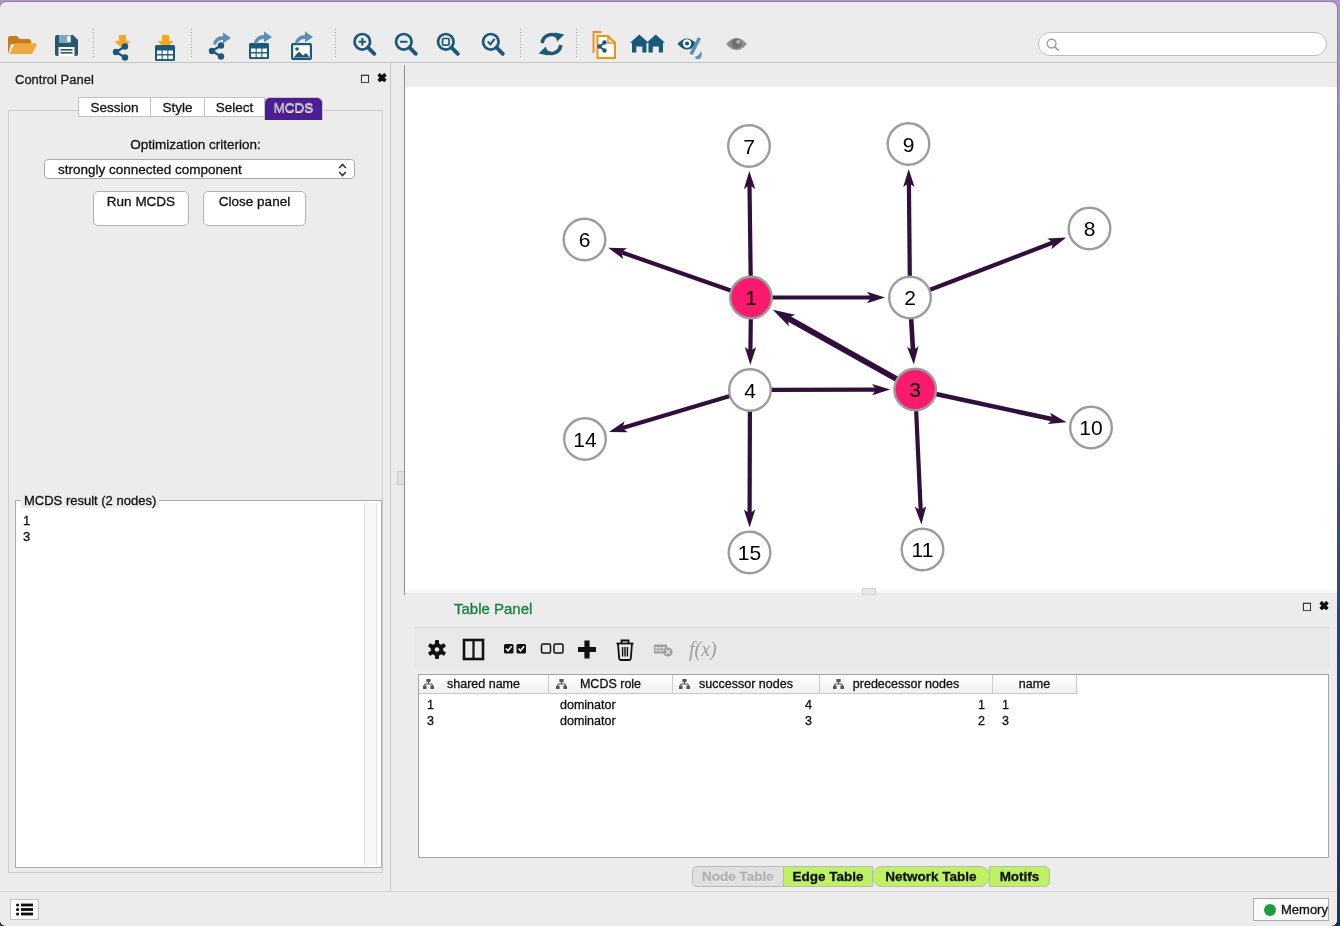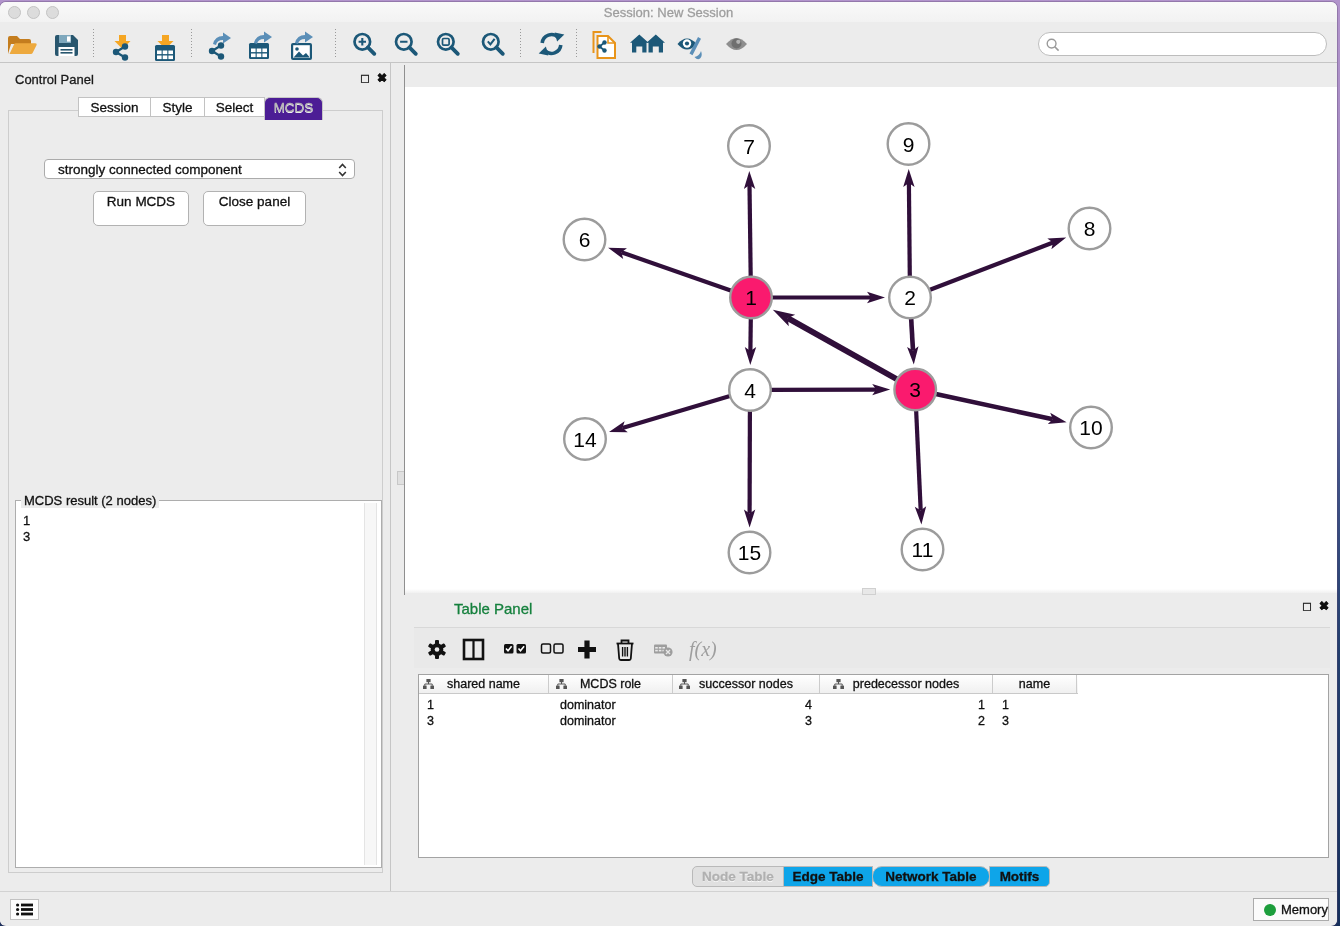--- a/index.html
+++ b/index.html
@@ -37,40 +37,34 @@
 
 #tpanel{position:absolute;left:404px;top:593px;width:933px;height:296px;background:#ececec;}
 #tpTitle{position:absolute;left:14px;top:5px;font-size:15px;color:#15803d;margin-left:36px;}
 #tptoolbar{position:absolute;left:10px;top:32px;width:916px;height:41px;background:#e9e9e9;border-top:1px solid #d8d8d8;}
 #ttable{position:absolute;left:14px;top:79px;width:911px;height:184px;background:#fff;border:1px solid #a3a3a3;}
 #thead{position:absolute;left:0;top:0;width:659px;height:19px;background:linear-gradient(#ffffff,#f0f0f0);border-bottom:1px solid #c9c9c9;}
 .th{position:absolute;top:0;height:18px;border-right:1px solid #cccccc;font-size:12.5px;color:#111;text-align:center;line-height:19px;}
 .treeicon{position:absolute;top:4px;width:11px;height:10px;}
 .cell{position:absolute;font-size:12.5px;color:#111;height:16px;line-height:16px;}
 
-.btab{position:absolute;top:271px;height:21px;background:#0ea5e9;border:1px solid #b9b9b9;font-size:13.5px;font-weight:bold;color:#111;text-align:center;line-height:20px;}
+.btab{position:absolute;top:271px;height:21px;background:#bef264;border:1px solid #b9b9b9;font-size:13.5px;font-weight:bold;color:#111;text-align:center;line-height:20px;}
 #btabNode{background:#e0e0e0;color:#b0b0b0;text-shadow:0 1px 0 #fff;border-radius:5px 0 0 5px;}
 #btabMotifs{border-radius:0 5px 5px 0;}
 
 #statusbar{position:absolute;left:0;top:889px;width:1337px;height:33px;background:#ececec;border-top:1px solid #d2d2d2;}
 #listbtn{position:absolute;left:10px;top:7px;width:29px;height:21px;background:#fdfdfd;border:1px solid #c2c2c2;}
 #membtn{position:absolute;right:8px;top:6px;width:76px;height:23px;background:#fbfbfb;border:1px solid #ababab;font-size:13px;color:#111;}
 
 #vgrip{position:absolute;left:397px;top:469px;width:8px;height:14px;background:#e0e0e0;border:1px solid #c8c8c8;}
 #hgrip{position:absolute;left:862px;top:586px;width:14px;height:7px;background:#e8e8e8;border:1px solid #d0d0d0;}
 </style>
 </head>
 <body>
 <div id="win">
-  <div id="titlebar">
-    <div class="tl" style="left:8px;"></div>
-    <div class="tl" style="left:27px;"></div>
-    <div class="tl" style="left:46px;"></div>
-    <div id="title">Session: New Session</div>
-  </div>
   <div id="toolbar">
     <svg width="1337" height="41" viewBox="0 0 1337 41">
       <defs>
         <g id="share">
             <circle cx="9" cy="2" r="3.2"></circle>
             <circle cx="0" cy="7.5" r="3.2"></circle>
             <circle cx="9" cy="13" r="3.2"></circle>
             <path d="M9 2 L0 7.5 L9 13" stroke-width="2.3" fill="none"></path>
           </g>
         <g id="tablegrid">
@@ -213,20 +207,21 @@
   </div>
   <div id="cpanel">
     <div id="cpTitle">Control Panel</div>
     <div class="winbtn" style="left:360px;top:8px;">◻</div>
     <div class="winbtn" style="left:377px;top:8px;font-weight:bold;">✖</div>
     <div id="cpBox"></div>
     <div class="tab" style="left:78px;width:73px;">Session</div>
     <div class="tab" style="left:150px;width:55px;">Style</div>
     <div class="tab" style="left:204px;width:61px;">Select</div>
     <div class="tab" id="tabMCDS" style="left:264px;width:59px;">MCDS</div>
+    <div id="optlabel">Optimization criterion:</div>
     <div id="dropdown">strongly connected component<svg style="position:absolute;right:7px;top:3px;" width="9" height="14" viewBox="0 0 9 14">
           <path d="M1.2 5 L4.5 1.4 L7.8 5" fill="none" stroke="#333" stroke-width="1.6"></path>
           <path d="M1.2 9 L4.5 12.6 L7.8 9" fill="none" stroke="#333" stroke-width="1.6"></path>
         </svg></div>
     <div class="btn" style="left:93px;width:96px;">Run MCDS</div>
     <div class="btn" style="left:203px;width:103px;">Close panel</div>
     <div id="mcdsbox">
       <div style="position:absolute;left:7px;top:12px;font-size:13px;line-height:16px;color:#111;">1<br>3</div>
       <div id="mcdsscroll"></div>
     </div>

